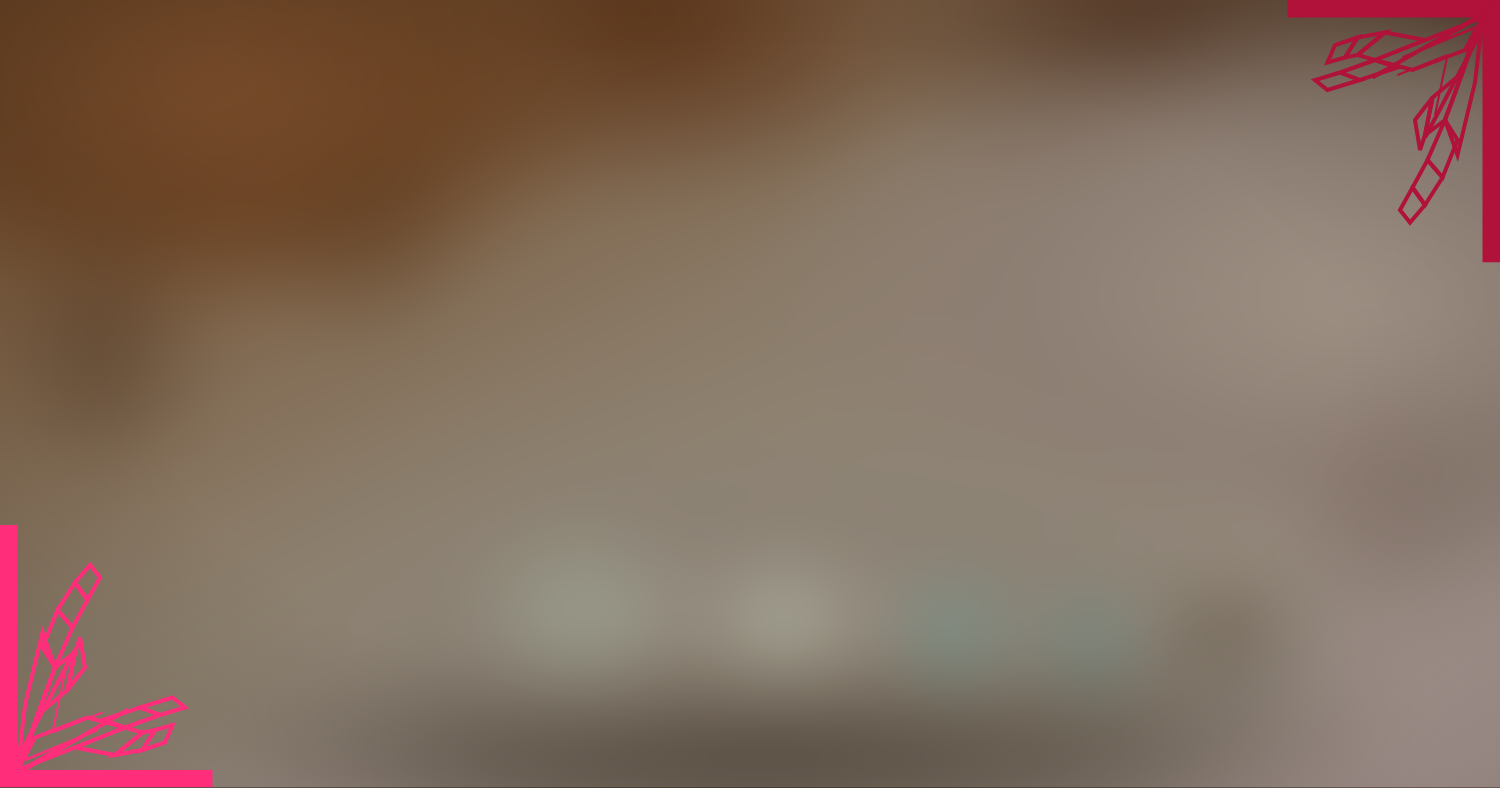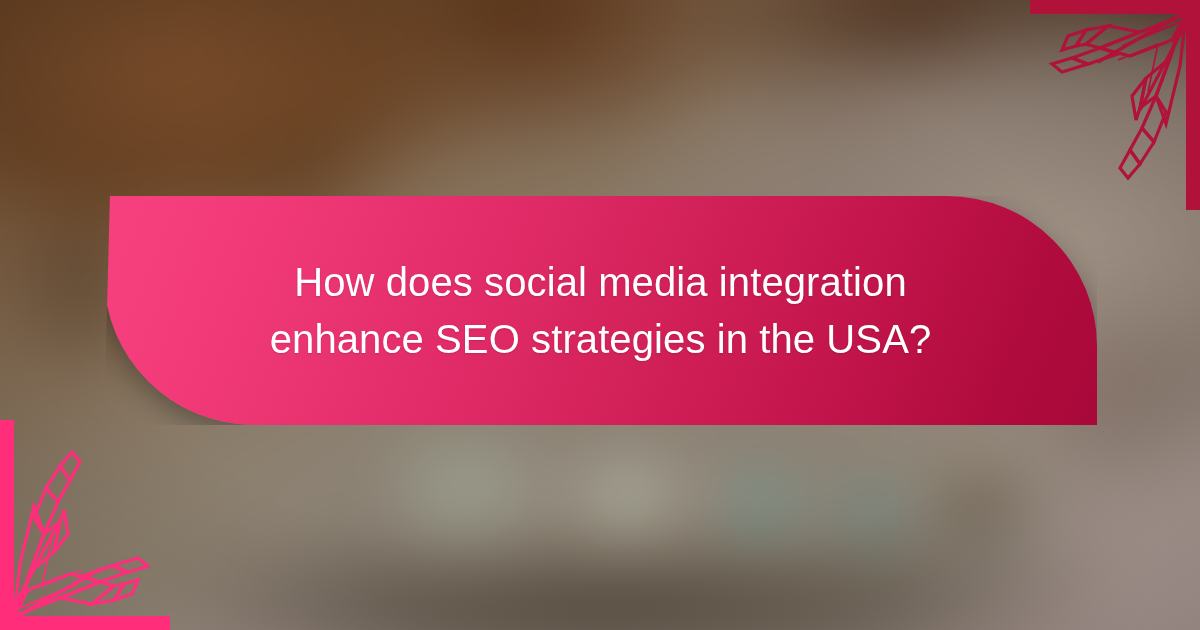--- a/index.html
+++ b/index.html
@@ -181,18 +181,14 @@
         <path d="M152 128 L140 150 L150 164 L164 142 Z"></path>
         <path d="M140 150 L130 168 L138 178 L150 164 Z"></path>
         <path d="M190 22 L132 46" stroke-width="2"></path>
         <path d="M190 22 L172 82" stroke-width="2"></path>
         <path d="M168 44 L128 60" stroke-width="1.6"></path>
         <path d="M168 44 L158 92" stroke-width="1.6"></path>
       </g>
     </svg>
   </div>
 
-  <div id="banner">
-    <div id="headline">How does social media integration
-enhance SEO strategies in the USA?</div>
-  </div>
 
 </div>
 
 </body></html>

